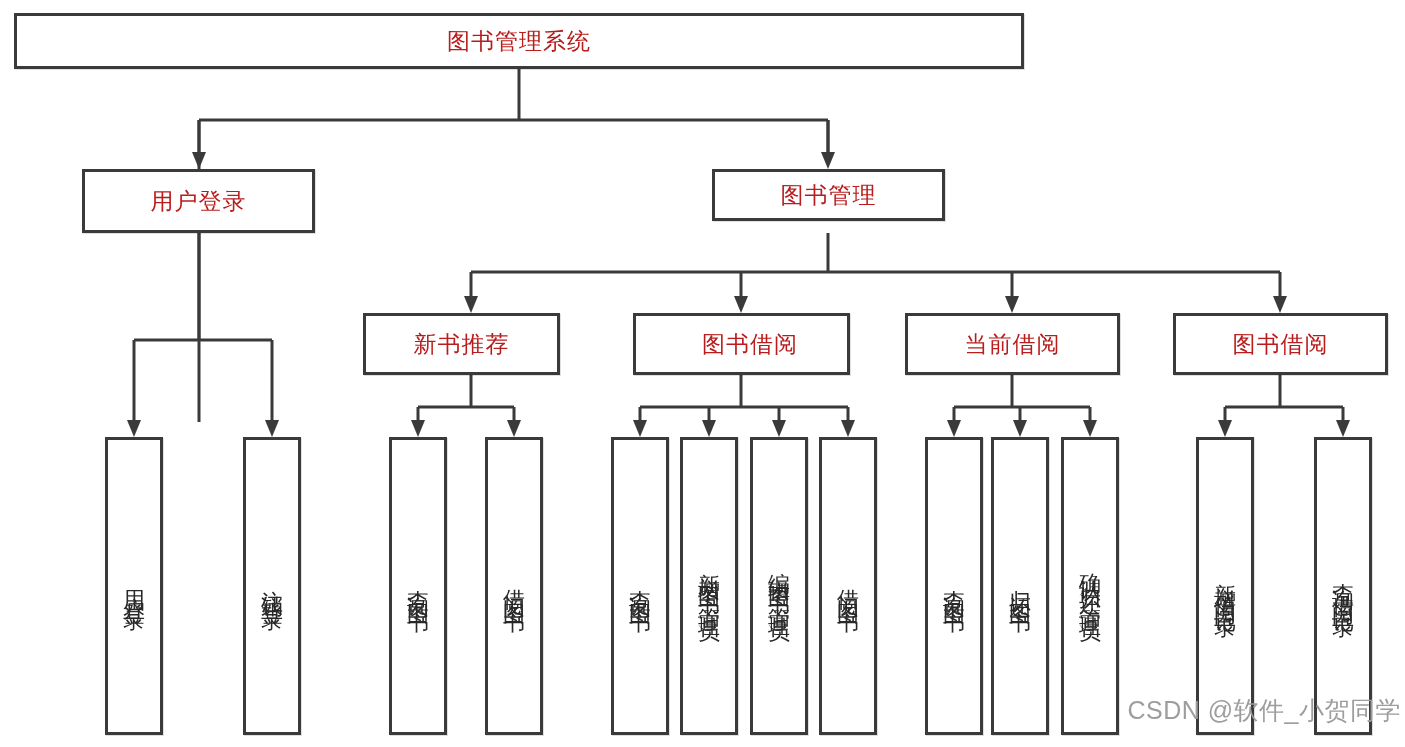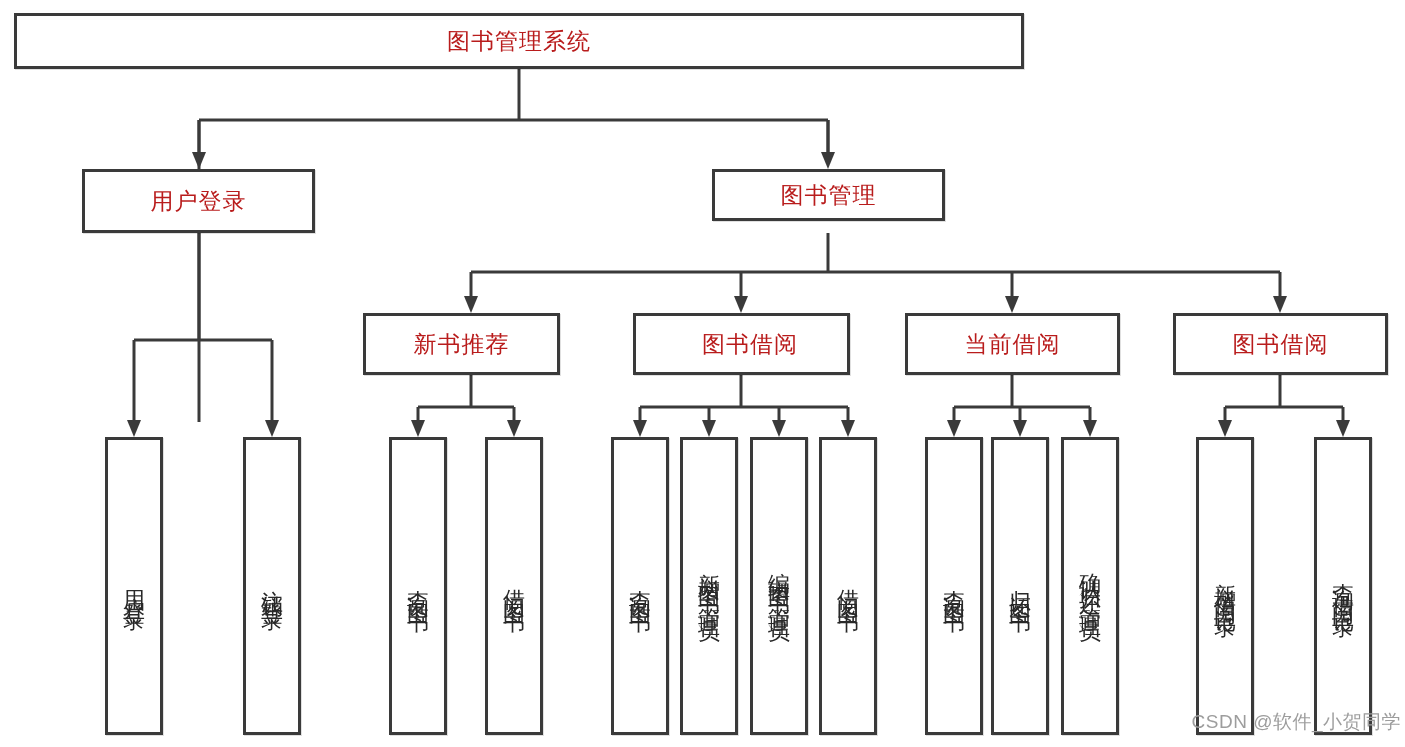--- a/index.html
+++ b/index.html
@@ -42,23 +42,23 @@
     font-size: 22px;
     writing-mode: vertical-rl;
     text-orientation: mixed;
     letter-spacing: 7px;
     line-height: 1;
     box-shadow: 1px 1px 0 rgba(0,0,0,0.12);
   }
   #watermark {
     position: absolute;
     right: 4px;
-    bottom: 12px;
+    bottom: 20px;
     color: #9d9d9d;
-    font-size: 19px;
+    font-size: 25px;
     letter-spacing: 0.5px;
   }
 </style>
 </head>
 <body>
 
 <div id="stage">
 
   <svg id="connectors" viewBox="0 0 1405 747" xmlns="http://www.w3.org/2000/svg">
     <g stroke="#3a3a3a" stroke-width="3" fill="none">

